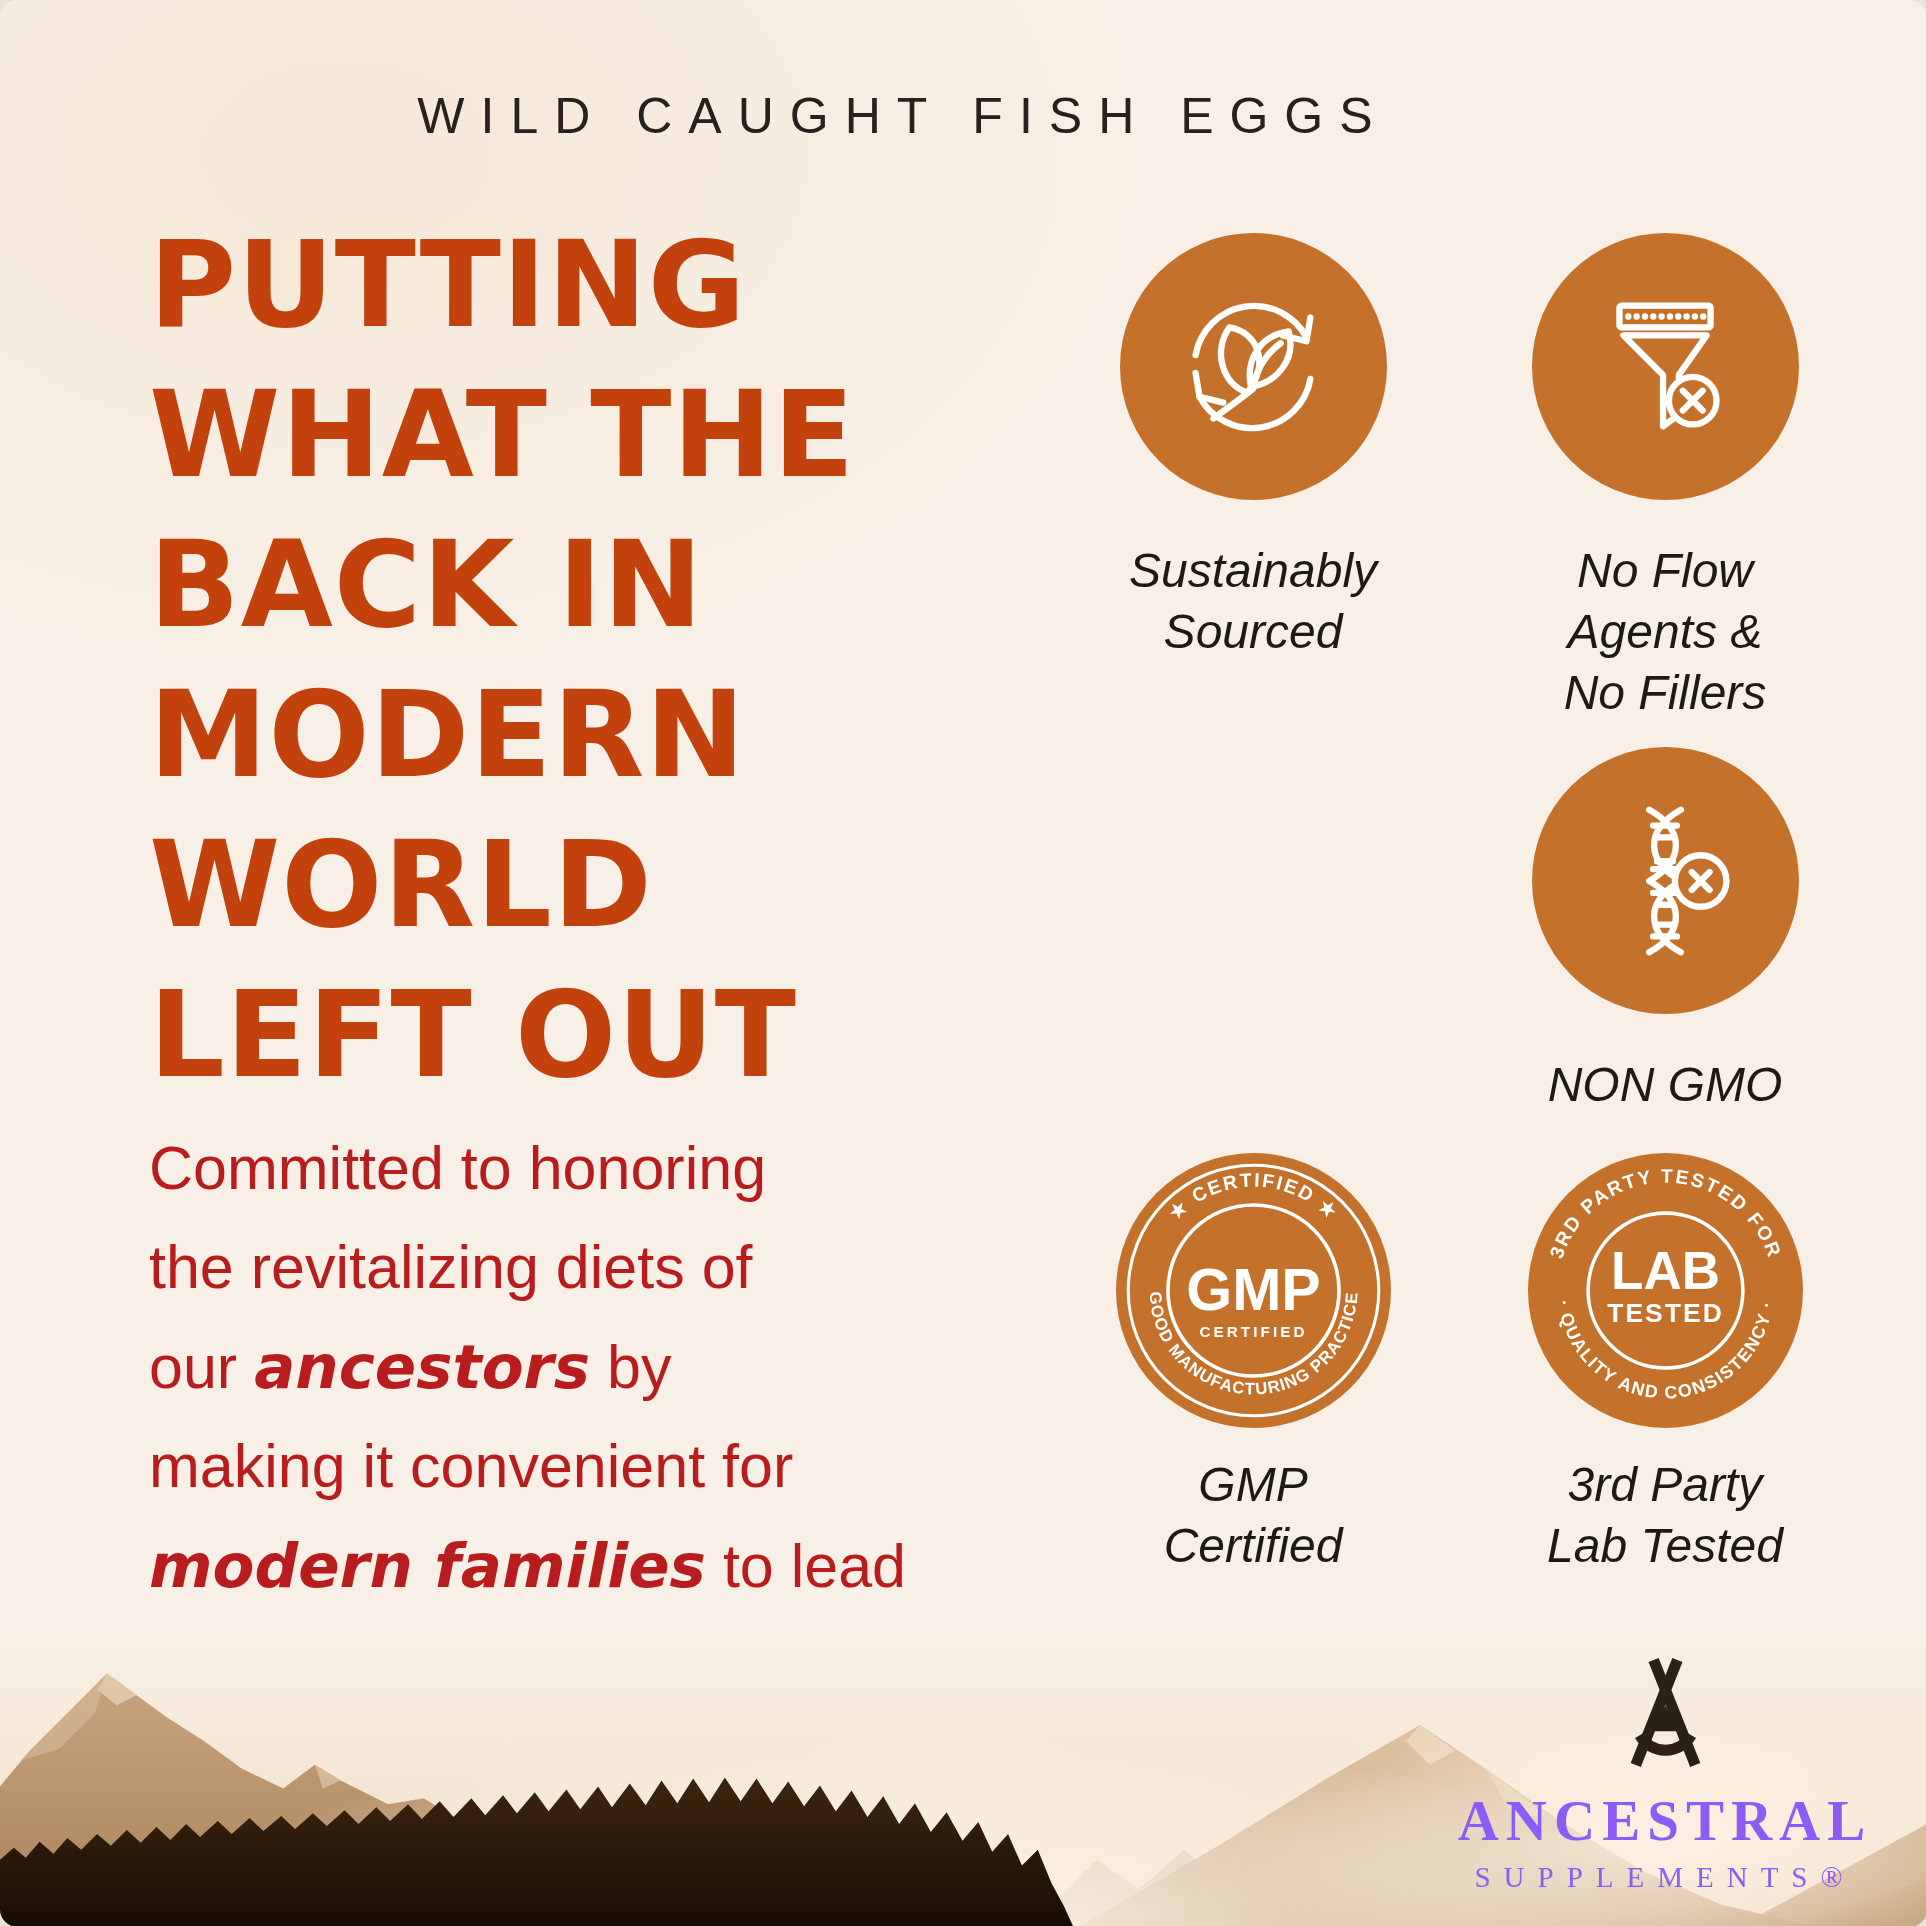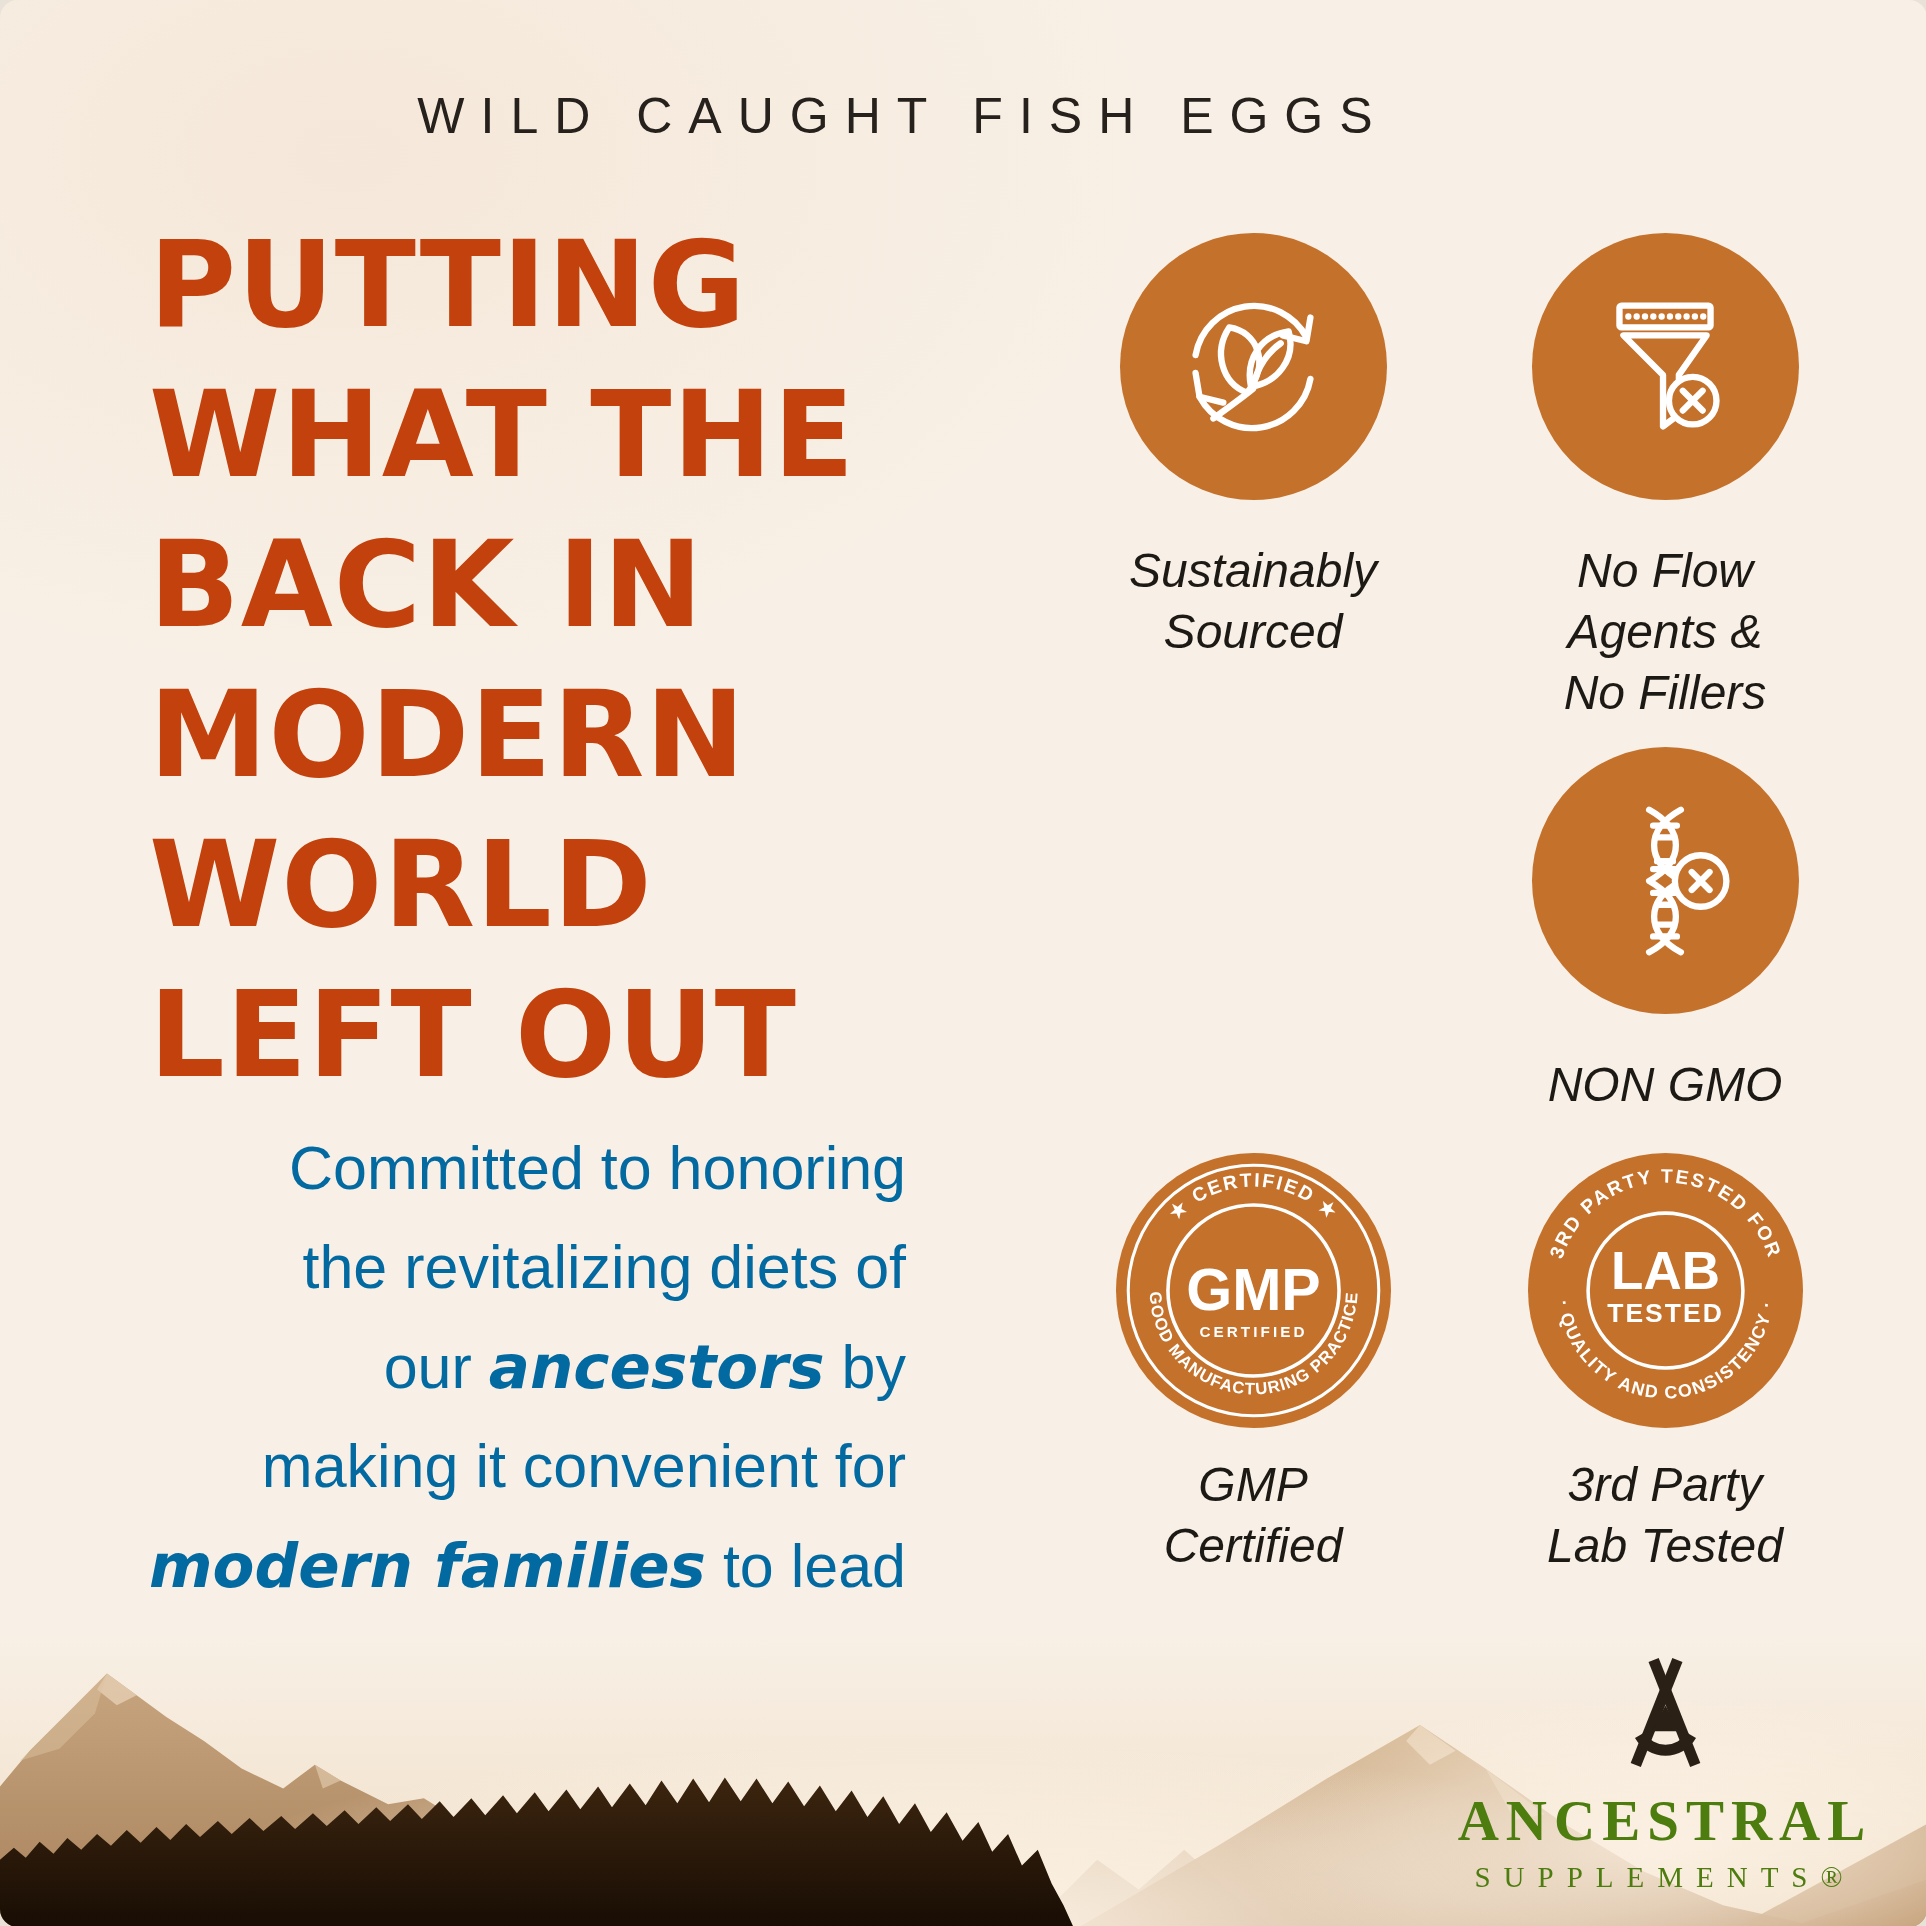--- a/index.html
+++ b/index.html
@@ -25,22 +25,22 @@
 
   .headline{
     position:absolute;left:149px;top:210px;
     font-family:"DejaVu Sans",sans-serif;font-weight:bold;
     font-size:119px;line-height:150px;letter-spacing:1px;
     color:#c2410c;white-space:nowrap;
   }
 
   .body-copy{
     position:absolute;left:149px;top:1119px;
-    font-size:61px;line-height:99px;color:#0369a1;
-    white-space:nowrap;z-index:3;text-align:right;
+    font-size:61px;line-height:99px;color:#b91c1c;
+    white-space:nowrap;z-index:3;
   }
   .body-copy .emph{
     font-family:"DejaVu Sans",sans-serif;
     font-weight:bold;font-style:italic;
   }
 
   .cell{
     position:absolute;width:416px;
     display:flex;flex-direction:column;align-items:center;
   }
@@ -58,21 +58,21 @@
   .cell.badge .feature-label{margin-top:26px;}
 
   .badge-arc{font-family:"Liberation Sans",sans-serif;font-weight:bold;fill:#fff;}
   .badge-big{font-family:"Liberation Sans",sans-serif;font-weight:bold;fill:#fff;}
   .badge-small{font-family:"Liberation Sans",sans-serif;font-weight:bold;fill:#fff;}
 
   .landscape{position:absolute;left:0;bottom:0;width:1927px;height:297px;z-index:1;}
 
   .logo-block{
     position:absolute;left:1447px;top:1647px;width:436px;z-index:4;
-    display:flex;flex-direction:column;align-items:center;color:#4d7c0f;
+    display:flex;flex-direction:column;align-items:center;color:#8b5cf6;
   }
   .teepee{width:119px;height:133px;margin-bottom:8px;}
   .brand-name{
     font-family:"Liberation Serif",serif;font-weight:bold;
     font-size:57px;letter-spacing:7px;white-space:nowrap;
   }
   .brand-sub{
     font-family:"Liberation Serif",serif;
     font-size:29px;letter-spacing:13px;margin-top:8px;white-space:nowrap;
   }

